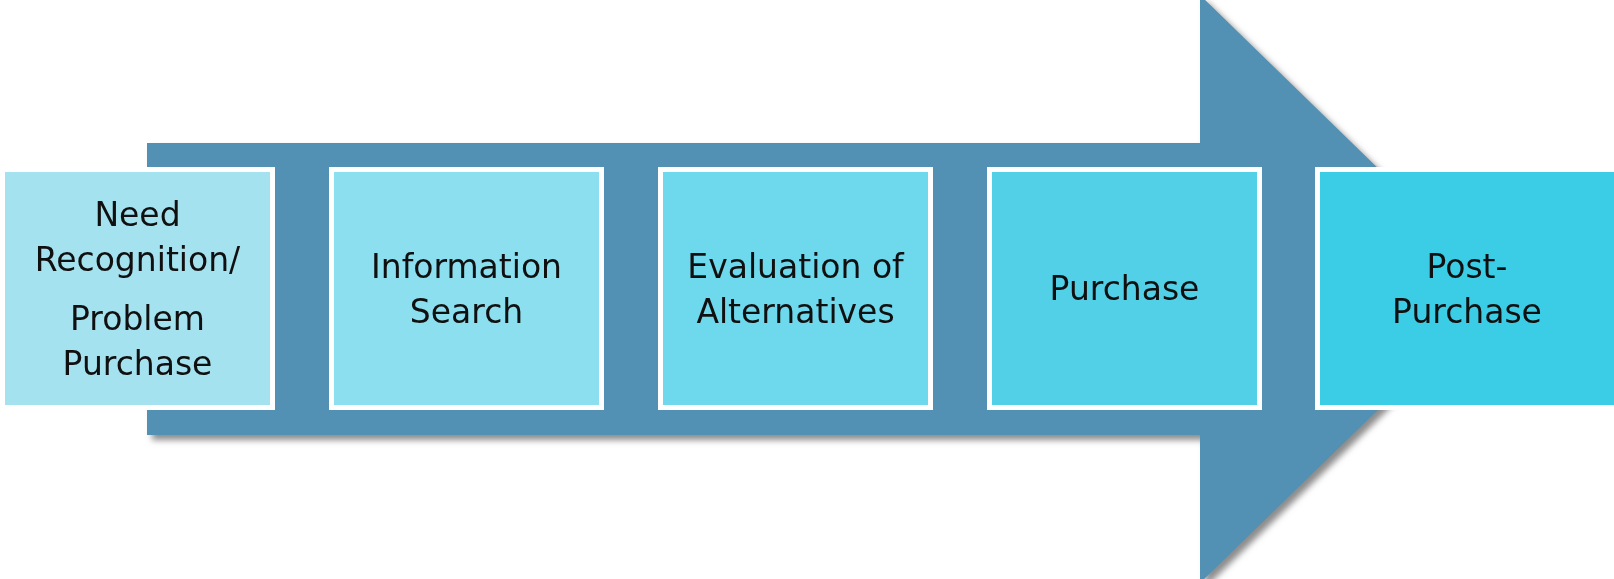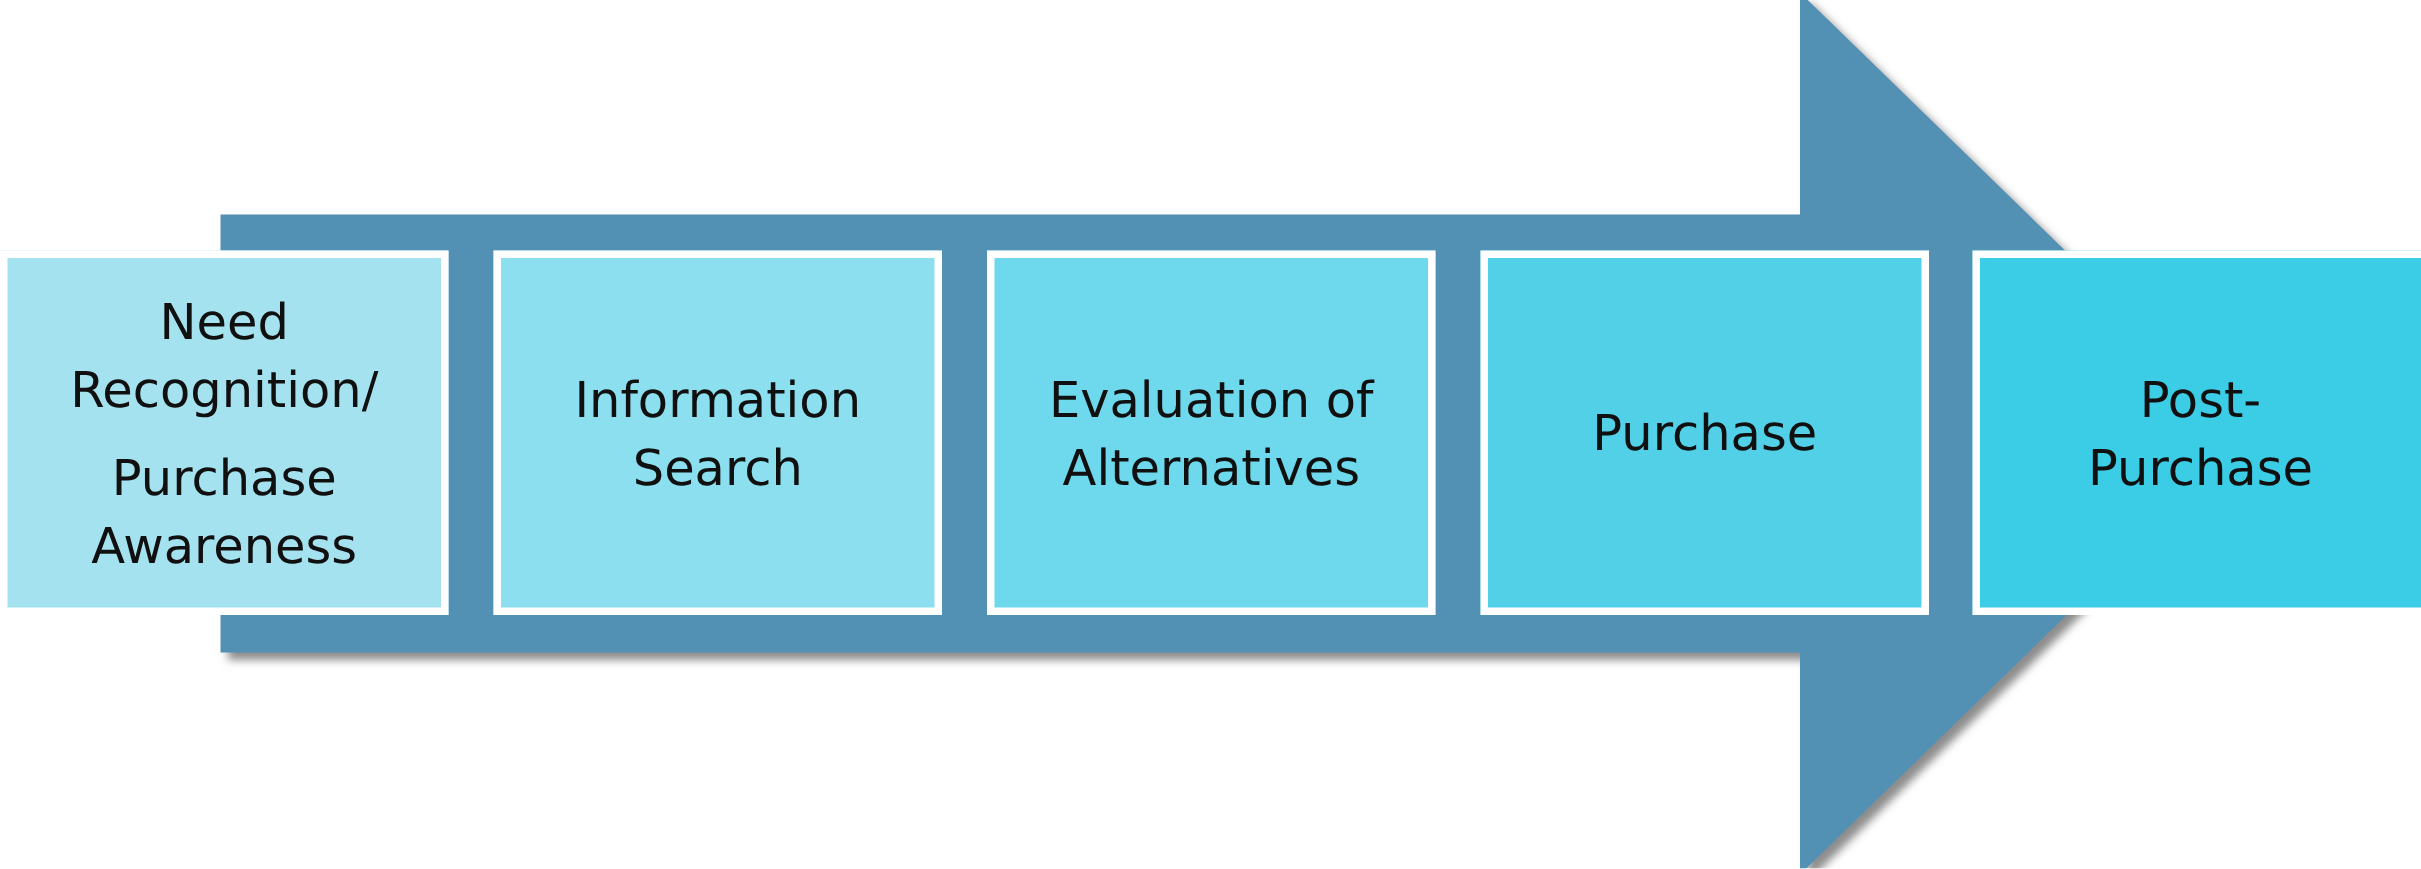--- a/index.html
+++ b/index.html
@@ -22,21 +22,21 @@
     width: 1614px;
     height: 579px;
     z-index: 1;
   }
   .arrow-svg path {
     filter: drop-shadow(5px 5px 3px rgba(128,128,128,0.9));
   }
   .stage {
     position: absolute;
     top: 167px;
-    width: 299px;
+    width: 275px;
     height: 243px;
     box-sizing: border-box;
     border: 5px solid #ffffff;
     z-index: 2;
     display: flex;
     flex-direction: column;
     justify-content: center;
     align-items: center;
     text-align: center;
     font-size: 33px;
@@ -59,21 +59,21 @@
 <body>
 
 <div class="canvas" style="color: rgb(16, 16, 16);">
 
   <svg class="arrow-svg" viewBox="0 0 1614 579" aria-hidden="true">
     <path d="M147,143 H1200 V-5 L1502,289 L1200,583 V435 H147 Z" fill="#5290b4"></path>
   </svg>
 
   <div class="stage stage-1 stage--gap" style="background-color: rgb(165, 226, 239);">
     <p>Need Recognition/</p>
-    <p>Purchase Awareness</p>
+    <p>Problem Purchase</p>
   </div>
 
   <div class="stage stage-2" style="background-color: rgb(139, 223, 238);">
     <p>Information Search</p>
   </div>
 
   <div class="stage stage-3" style="background-color: rgb(110, 216, 236);">
     <p>Evaluation of Alternatives</p>
   </div>
 

